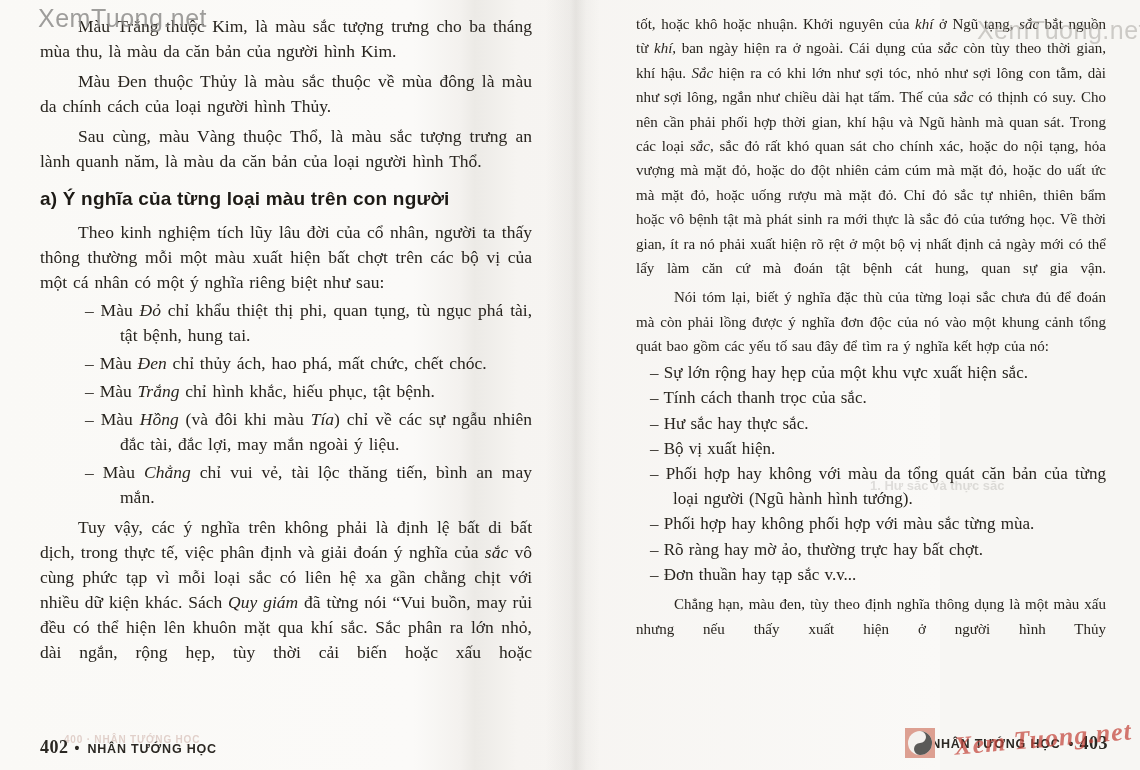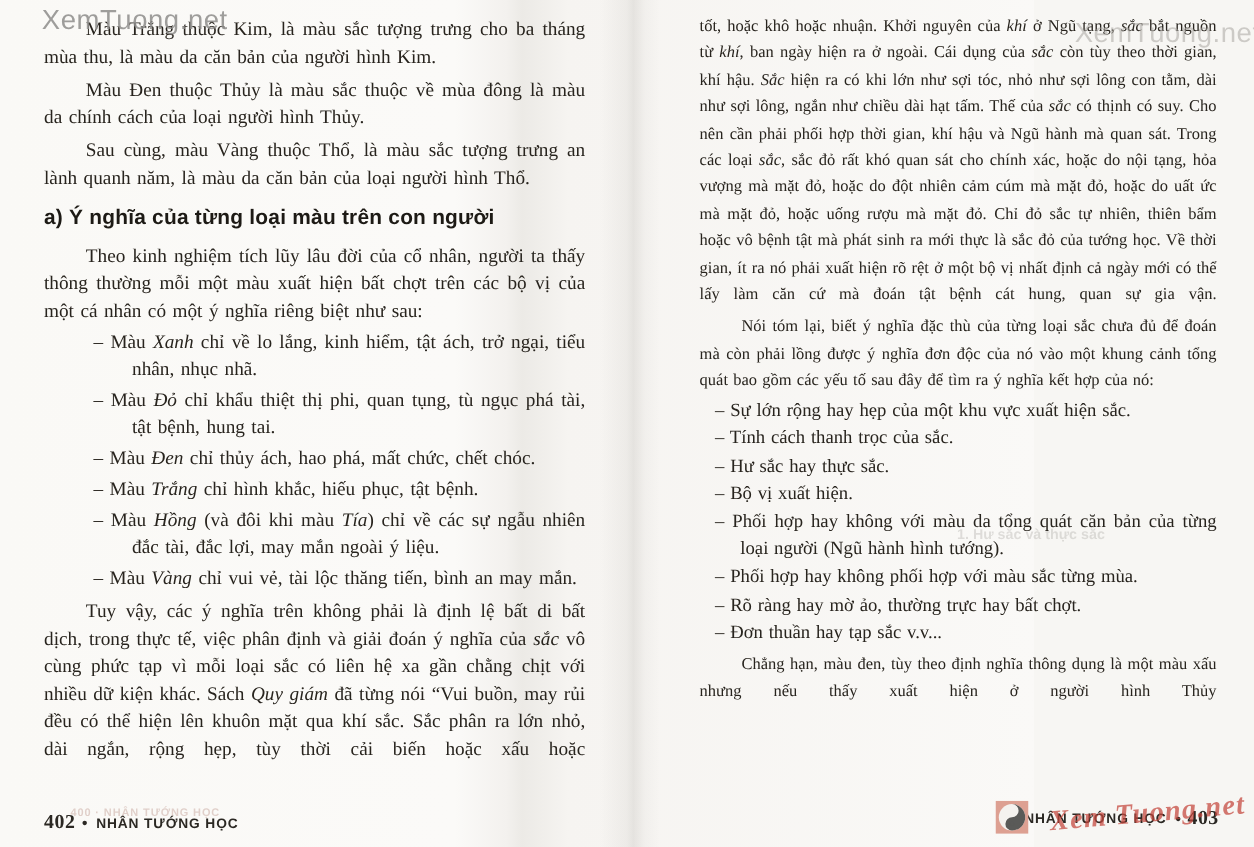--- a/index.html
+++ b/index.html
@@ -76,26 +76,25 @@
     <div class="textblock">
       <p class="indent">Màu Trắng thuộc Kim, là màu sắc tượng trưng cho ba tháng mùa thu, là màu da căn bản của người hình Kim.</p>
       <p class="indent gap">Màu Đen thuộc Thủy là màu sắc thuộc về mùa đông là màu da chính cách của loại người hình Thủy.</p>
       <p class="indent gap">Sau cùng, màu Vàng thuộc Thổ, là màu sắc tượng trưng an lành quanh năm, là màu da căn bản của loại người hình Thổ.</p>
 
       <h3 class="section-heading">a) Ý nghĩa của từng loại màu trên con người</h3>
 
       <p class="indent">Theo kinh nghiệm tích lũy lâu đời của cổ nhân, người ta thấy thông thường mỗi một màu xuất hiện bất chợt trên các bộ vị của một cá nhân có một ý nghĩa riêng biệt như sau:</p>
 
       <ul class="bullets">
-        <li>– Màu <i>Xanh</i> chỉ về lo lắng, kinh hiểm, tật ách, trở ngại, tiểu nhân, nhục nhã.</li>
         <li>– Màu <i>Đỏ</i> chỉ khẩu thiệt thị phi, quan tụng, tù ngục phá tài, tật bệnh, hung tai.</li>
         <li>– Màu <i>Đen</i> chỉ thủy ách, hao phá, mất chức, chết chóc.</li>
         <li>– Màu <i>Trắng</i> chỉ hình khắc, hiếu phục, tật bệnh.</li>
         <li>– Màu <i>Hồng</i> (và đôi khi màu <i>Tía</i>) chỉ về các sự ngẫu nhiên đắc tài, đắc lợi, may mắn ngoài ý liệu.</li>
-        <li>– Màu <i>Vàng</i> chỉ vui vẻ, tài lộc thăng tiến, bình an may mắn.</li>
+        <li>– Màu <i>Chẳng</i> chỉ vui vẻ, tài lộc thăng tiến, bình an may mắn.</li>
       </ul>
 
       <p class="indent gap cont">Tuy vậy, các ý nghĩa trên không phải là định lệ bất di bất dịch, trong thực tế, việc phân định và giải đoán ý nghĩa của <i>sắc</i> vô cùng phức tạp vì mỗi loại sắc có liên hệ xa gần chằng chịt với nhiều dữ kiện khác. Sách <i>Quy giám</i> đã từng nói “Vui buồn, may rủi đều có thể hiện lên khuôn mặt qua khí sắc. Sắc phân ra lớn nhỏ, dài ngắn, rộng hẹp, tùy thời cải biến hoặc xấu hoặc</p>
     </div>
 
     <div class="ghost ghost-footer-left">400 · NHÂN TƯỚNG HỌC</div>
     <div class="footer footer-left">
       <span class="page-num">402</span>
       <span class="dot-sep">•</span>
       <span class="book-title">NHÂN TƯỚNG HỌC</span>

